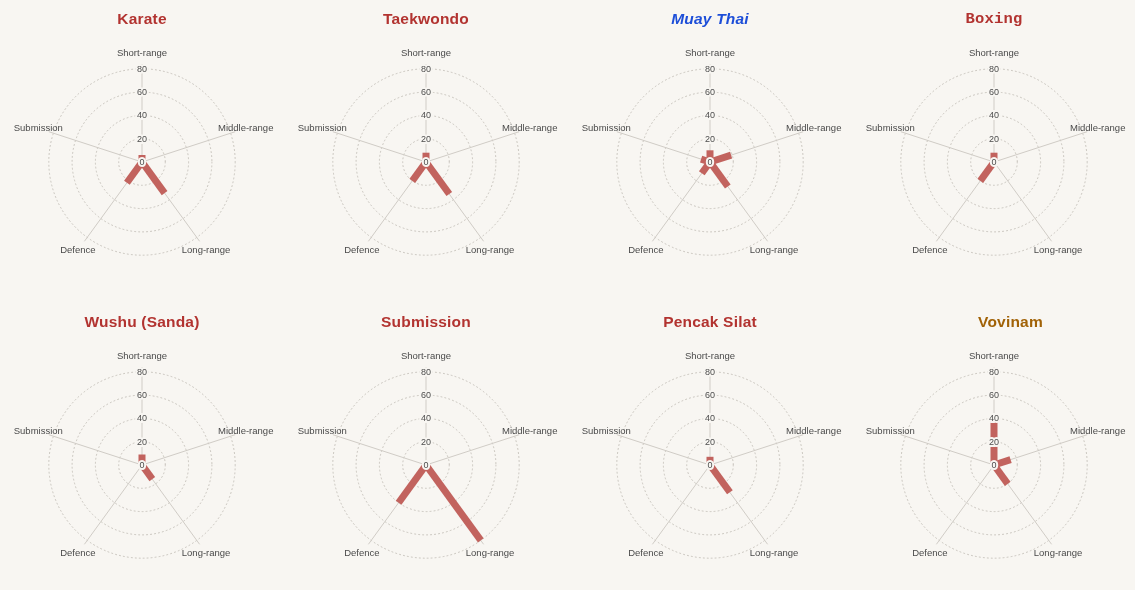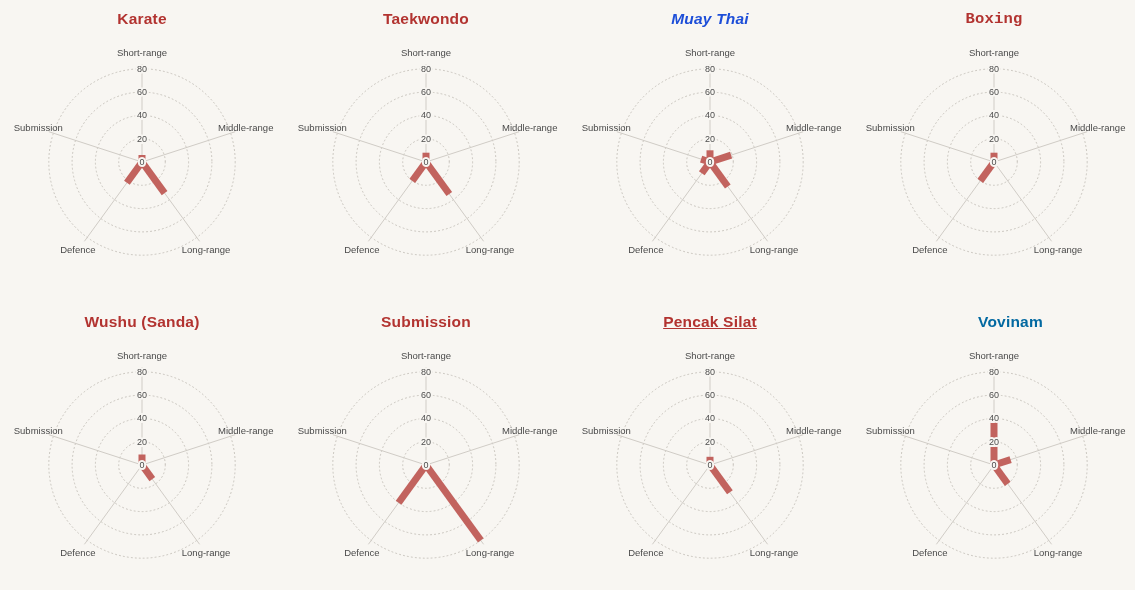--- a/index.html
+++ b/index.html
@@ -170,21 +170,21 @@
           <text x="142" y="61.1" text-anchor="middle" font-size="9px" fill="#4d4d4d" stroke="#f8f6f2" stroke-width="4" paint-order="stroke">60</text>
           <text x="142" y="37.8" text-anchor="middle" font-size="9px" fill="#4d4d4d" stroke="#f8f6f2" stroke-width="4" paint-order="stroke">80</text>
           <text x="142.0" y="22.0" text-anchor="middle" font-size="9.5px" fill="#4a4a4a">Short-range</text>
           <text x="245.7" y="97.3" text-anchor="middle" font-size="9.5px" fill="#4a4a4a">Middle-range</text>
           <text x="206.1" y="219.2" text-anchor="middle" font-size="9.5px" fill="#4a4a4a">Long-range</text>
           <text x="77.9" y="219.2" text-anchor="middle" font-size="9.5px" fill="#4a4a4a">Defence</text>
           <text x="38.3" y="97.3" text-anchor="middle" font-size="9.5px" fill="#4a4a4a">Submission</text>
         </svg>
       </div>
       <div class="cell row2">
-        <div class="chart-title" style="color: rgb(178, 51, 48); text-decoration: underline;">Pencak Silat</div>
+        <div class="chart-title" style="color: rgb(178, 51, 48);">Pencak Silat</div>
         <svg width="284" height="248">
           <circle cx="142" cy="128" r="23.3" fill="none" stroke="#c8c4bd" stroke-width="1" stroke-dasharray="1,3" stroke-linecap="round"></circle>
           <circle cx="142" cy="128" r="46.6" fill="none" stroke="#c8c4bd" stroke-width="1" stroke-dasharray="1,3" stroke-linecap="round"></circle>
           <circle cx="142" cy="128" r="69.9" fill="none" stroke="#c8c4bd" stroke-width="1" stroke-dasharray="1,3" stroke-linecap="round"></circle>
           <circle cx="142" cy="128" r="93.2" fill="none" stroke="#c8c4bd" stroke-width="1" stroke-dasharray="1,3" stroke-linecap="round"></circle>
           <line x1="142" y1="128" x2="142.0" y2="30.0" stroke="#d0ccc6" stroke-width="1"></line>
           <line x1="142" y1="128" x2="235.2" y2="97.7" stroke="#d0ccc6" stroke-width="1"></line>
           <line x1="142" y1="128" x2="199.6" y2="207.3" stroke="#d0ccc6" stroke-width="1"></line>
           <line x1="142" y1="128" x2="84.4" y2="207.3" stroke="#d0ccc6" stroke-width="1"></line>
           <line x1="142" y1="128" x2="48.8" y2="97.7" stroke="#d0ccc6" stroke-width="1"></line>
@@ -196,21 +196,21 @@
           <text x="142" y="61.1" text-anchor="middle" font-size="9px" fill="#4d4d4d" stroke="#f8f6f2" stroke-width="4" paint-order="stroke">60</text>
           <text x="142" y="37.8" text-anchor="middle" font-size="9px" fill="#4d4d4d" stroke="#f8f6f2" stroke-width="4" paint-order="stroke">80</text>
           <text x="142.0" y="22.0" text-anchor="middle" font-size="9.5px" fill="#4a4a4a">Short-range</text>
           <text x="245.7" y="97.3" text-anchor="middle" font-size="9.5px" fill="#4a4a4a">Middle-range</text>
           <text x="206.1" y="219.2" text-anchor="middle" font-size="9.5px" fill="#4a4a4a">Long-range</text>
           <text x="77.9" y="219.2" text-anchor="middle" font-size="9.5px" fill="#4a4a4a">Defence</text>
           <text x="38.3" y="97.3" text-anchor="middle" font-size="9.5px" fill="#4a4a4a">Submission</text>
         </svg>
       </div>
       <div class="cell row2">
-        <div class="chart-title" style="color: #0369a1; margin-left: 33px;">Vovinam</div>
+        <div class="chart-title" style="color: #a16207; margin-left: 33px;">Vovinam</div>
         <svg width="284" height="248">
           <circle cx="142" cy="128" r="23.3" fill="none" stroke="#c8c4bd" stroke-width="1" stroke-dasharray="1,3" stroke-linecap="round"></circle>
           <circle cx="142" cy="128" r="46.6" fill="none" stroke="#c8c4bd" stroke-width="1" stroke-dasharray="1,3" stroke-linecap="round"></circle>
           <circle cx="142" cy="128" r="69.9" fill="none" stroke="#c8c4bd" stroke-width="1" stroke-dasharray="1,3" stroke-linecap="round"></circle>
           <circle cx="142" cy="128" r="93.2" fill="none" stroke="#c8c4bd" stroke-width="1" stroke-dasharray="1,3" stroke-linecap="round"></circle>
           <line x1="142" y1="128" x2="142.0" y2="30.0" stroke="#d0ccc6" stroke-width="1"></line>
           <line x1="142" y1="128" x2="235.2" y2="97.7" stroke="#d0ccc6" stroke-width="1"></line>
           <line x1="142" y1="128" x2="199.6" y2="207.3" stroke="#d0ccc6" stroke-width="1"></line>
           <line x1="142" y1="128" x2="84.4" y2="207.3" stroke="#d0ccc6" stroke-width="1"></line>
           <line x1="142" y1="128" x2="48.8" y2="97.7" stroke="#d0ccc6" stroke-width="1"></line>

